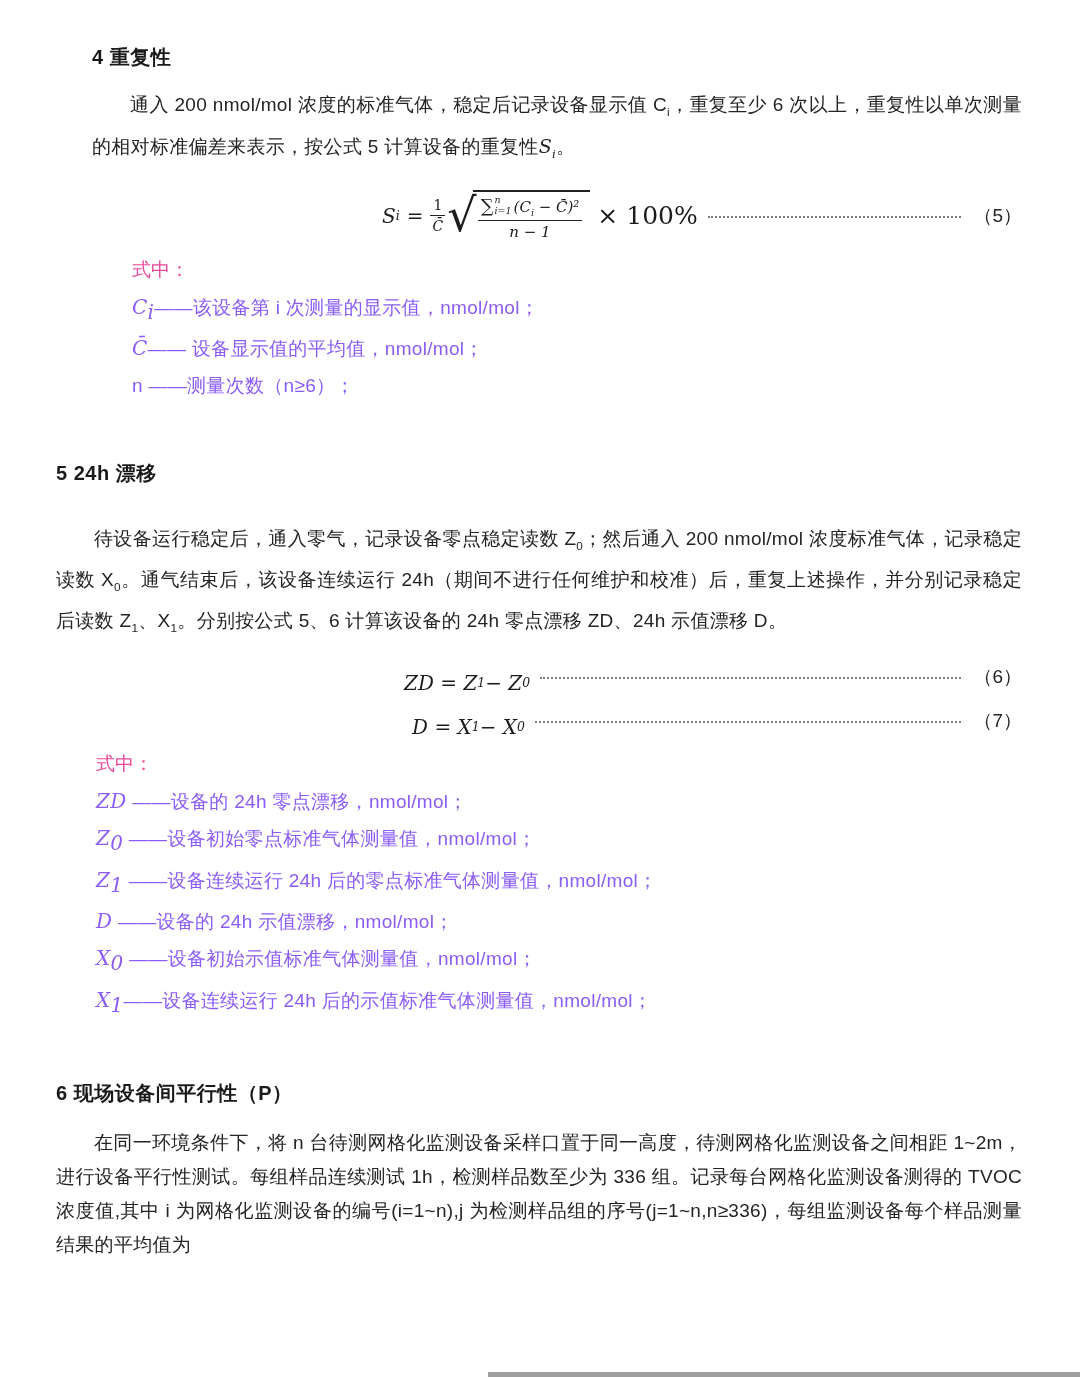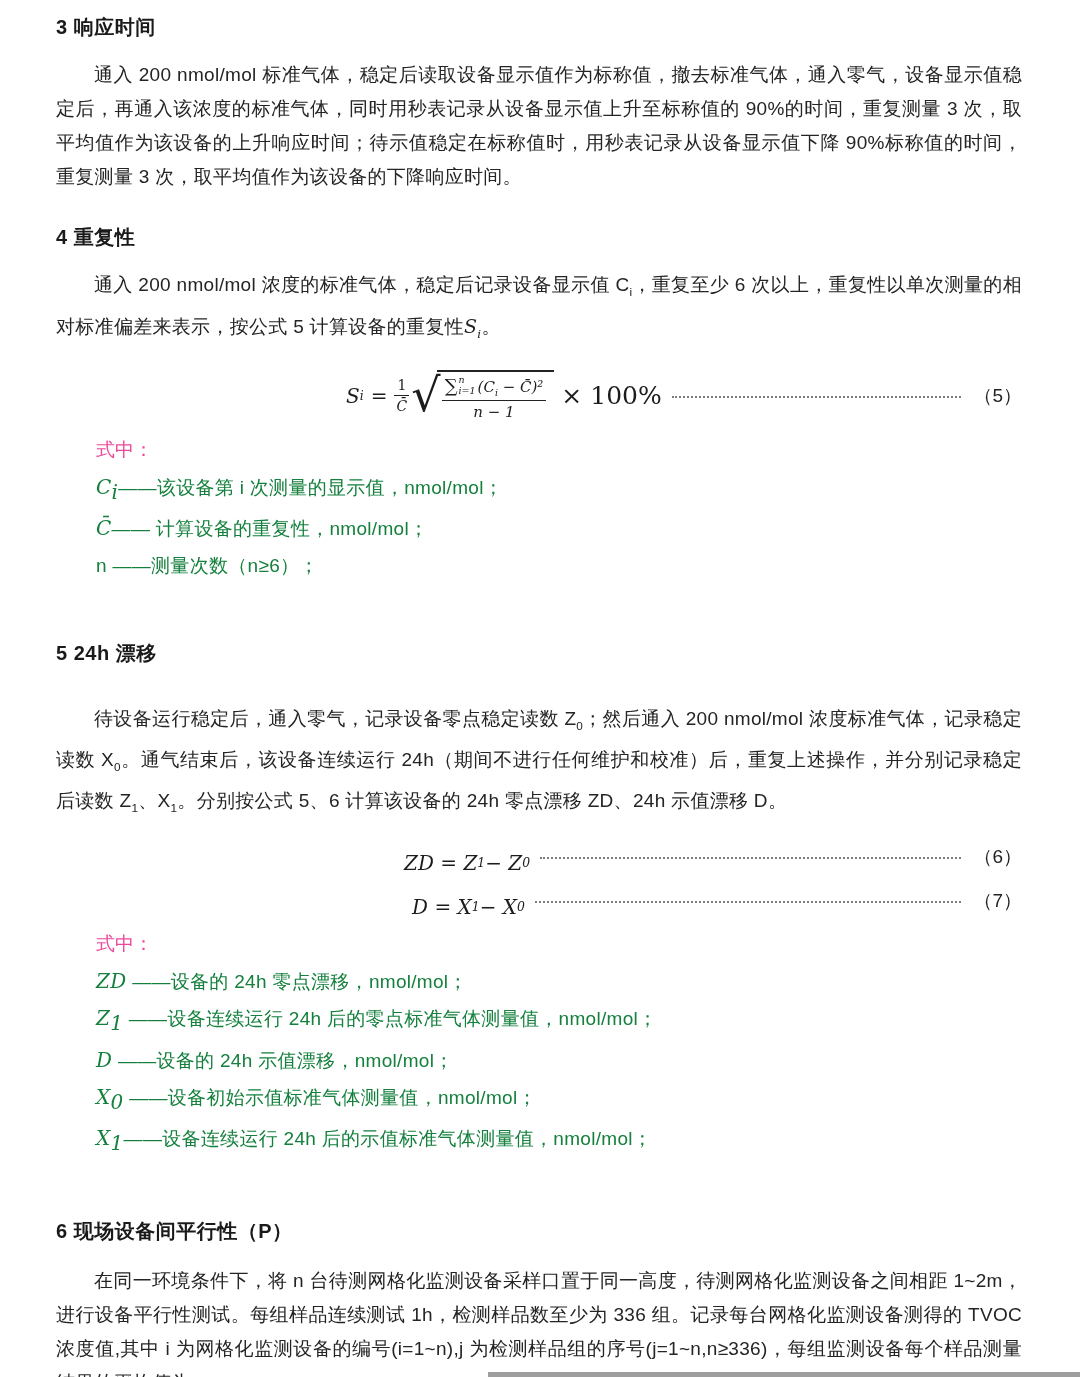--- a/index.html
+++ b/index.html
@@ -21,21 +21,21 @@
     font-size:19px;line-height:34px;color:#242424;
     text-indent:2em;text-align:justify;margin-top:18px;
     letter-spacing:.3px;
   }
   sub{font-size:.62em;font-style:inherit;}
   .var{font-family:"DejaVu Serif","Liberation Serif",serif;font-style:italic;}
   .var-up{font-family:"Liberation Sans","DejaVu Sans",sans-serif;font-style:normal;}
 
   .where{font-size:19px;line-height:34px;padding-left:40px;margin-top:8px;color:#ec4899;}
   .defs{padding-left:40px;margin-top:2px;}
-  .def{font-size:19px;line-height:37px;color:#15803d;letter-spacing:.3px;}
+  .def{font-size:19px;line-height:37px;color:#8b5cf6;letter-spacing:.3px;}
   .def .var{font-size:20px;}
 
   
   .formula-row{display:flex;align-items:center;}
   .f5-row{margin-top:16px;margin-bottom:4px;min-height:58px;}
   .f6-row{margin-top:14px;}
   .f7-row{margin-top:8px;}
   .fsp{flex:0 0 auto;}
   .sp5{width:290px;}
   .sp6{width:348px;}
@@ -50,40 +50,36 @@
   .inner{font-size:15px;}
   .rad{font-size:46px;line-height:.72;font-style:normal;margin-right:-4px;align-self:center;font-family:"DejaVu Sans",sans-serif;}
   .radicand{border-top:2px solid #222;padding:3px 8px 0 5px;display:inline-flex;align-items:center;}
   .sumwrap{display:inline-flex;align-items:center;font-style:normal;margin-right:2px;}
   .sumsign{font-size:18px;}
   .lims{display:inline-flex;flex-direction:column;font-size:9.5px;line-height:1.15;font-style:italic;margin-left:1px;text-align:left;}
   .times{font-style:normal;margin-left:7px;font-size:25px;}
   .leader{flex:1 1 auto;align-self:center;border-bottom:2.6px dotted #7d7d7d;margin:0 12px 0 10px;transform:translateY(1px);}
   .fno{flex:0 0 auto;font-size:19px;color:#242424;font-family:"Liberation Sans","DejaVu Sans",sans-serif;}
 
-  .sec4{margin-top:30px;}
+  .sec4{margin-top:30px;margin-left:36px;}
   .sec5{margin-top:56px;}
   .sec6{margin-top:56px;}
   .sec5 .para{margin-top:36px;}
   .sec6 .para{margin-top:20px;}
 
   .bottom-bar{
     position:absolute;bottom:0;left:488px;right:0;height:5px;
     background:#9e9e9e;
   }
 </style>
 </head>
 <body>
 
 <div class="page">
 
-  <div class="sec3">
-    <div class="hd">3 响应时间</div>
-    <div class="para">通入 200 nmol/mol 标准气体，稳定后读取设备显示值作为标称值，撤去标准气体，通入零气，设备显示值稳定后，再通入该浓度的标准气体，同时用秒表记录从设备显示值上升至标称值的 90%的时间，重复测量 3 次，取平均值作为该设备的上升响应时间；待示值稳定在标称值时，用秒表记录从设备显示值下降 90%标称值的时间，重复测量 3 次，取平均值作为该设备的下降响应时间。</div>
-  </div>
 
   <div class="sec4">
     <div class="hd">4 重复性</div>
     <div class="para"><span>通入 200 nmol/mol 浓度的标准气体，稳定后记录设备显示值 C</span><sub>i</sub><span>，重复至少 6 次以上，重复性以单次测量的相对标准偏差来表示，按公式 5 计算设备的重复性</span><span class="var">S</span><sub class="var">i</sub><span>。</span></div>
 
     <div class="formula-row f5-row">
       <span class="fsp sp5"></span>
       <span class="math">
         <span class="var">S</span>
           <sub class="var">i</sub>
@@ -109,21 +105,21 @@
         </span>
         <span class="times">× 100%</span>
       </span>
       <span class="leader"></span>
       <span class="fno">（5）</span>
     </div>
 
     <div class="where">式中：</div>
     <div class="defs">
       <div class="def"><span class="var">C</span><sub class="var">i</sub><span>——该设备第 i 次测量的显示值，nmol/mol；</span></div>
-      <div class="def"><span class="var">C̄</span><span>—— 计算设备的重复性，nmol/mol；</span></div>
+      <div class="def"><span class="var">C̄</span><span>—— 设备显示值的平均值，nmol/mol；</span></div>
       <div class="def"><span class="var-up">n</span><span> ——测量次数（n≥6）；</span></div>
     </div>
   </div>
 
   <div class="sec5">
     <div class="hd">5 24h 漂移</div>
     <div class="para"><span>待设备运行稳定后，通入零气，记录设备零点稳定读数 Z</span><sub>0</sub><span>；然后通入 200 nmol/mol 浓度标准气体，记录稳定读数 X</span><sub>0</sub><span>。通气结束后，该设备连续运行 24h（期间不进行任何维护和校准）后，重复上述操作，并分别记录稳定后读数 Z</span><sub>1</sub><span>、X</span><sub>1</sub><span>。分别按公式 5、6 计算该设备的 24h 零点漂移 ZD、24h 示值漂移 D。</span></div>
 
     <div class="formula-row f6-row">
       <span class="fsp sp6"></span>
@@ -144,20 +140,21 @@
           <span> − X</span>
           <sub>0</sub>
         </span>
       <span class="leader"></span>
       <span class="fno">（7）</span>
     </div>
 
     <div class="where">式中：</div>
     <div class="defs">
       <div class="def"><span class="var">ZD</span><span> ——设备的 24h 零点漂移，nmol/mol；</span></div>
+      <div class="def"><span class="var">Z</span><sub class="var">0</sub><span> ——设备初始零点标准气体测量值，nmol/mol；</span></div>
       <div class="def"><span class="var">Z</span><sub class="var">1</sub><span> ——设备连续运行 24h 后的零点标准气体测量值，nmol/mol；</span></div>
       <div class="def"><span class="var">D</span><span> ——设备的 24h 示值漂移，nmol/mol；</span></div>
       <div class="def"><span class="var">X</span><sub class="var">0</sub><span> ——设备初始示值标准气体测量值，nmol/mol；</span></div>
       <div class="def"><span class="var">X</span><sub class="var">1</sub><span>——设备连续运行 24h 后的示值标准气体测量值，nmol/mol；</span></div>
     </div>
   </div>
 
   <div class="sec6">
     <div class="hd">6 现场设备间平行性（P）</div>
     <div class="para"><span>在同一环境条件下，将 n 台待测网格化监测设备采样口置于同一高度，待测网格化监测设备之间相距 1~2m，进行设备平行性测试。每组样品连续测试 1h，检测样品数至少为 336 组。记录每台网格化监测设备测得的 TVOC 浓度值,其中 i 为网格化监测设备的编号(i=1~n),j 为检测样品组的序号(j=1~n,n≥336)，每组监测设备每个样品测量结果的平均值为</span></div>

